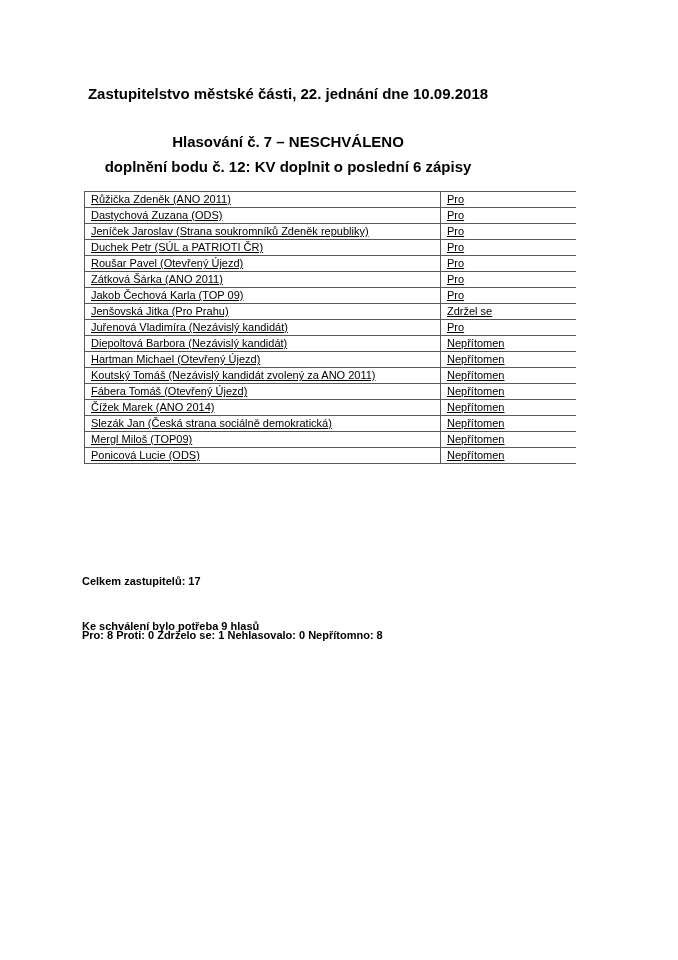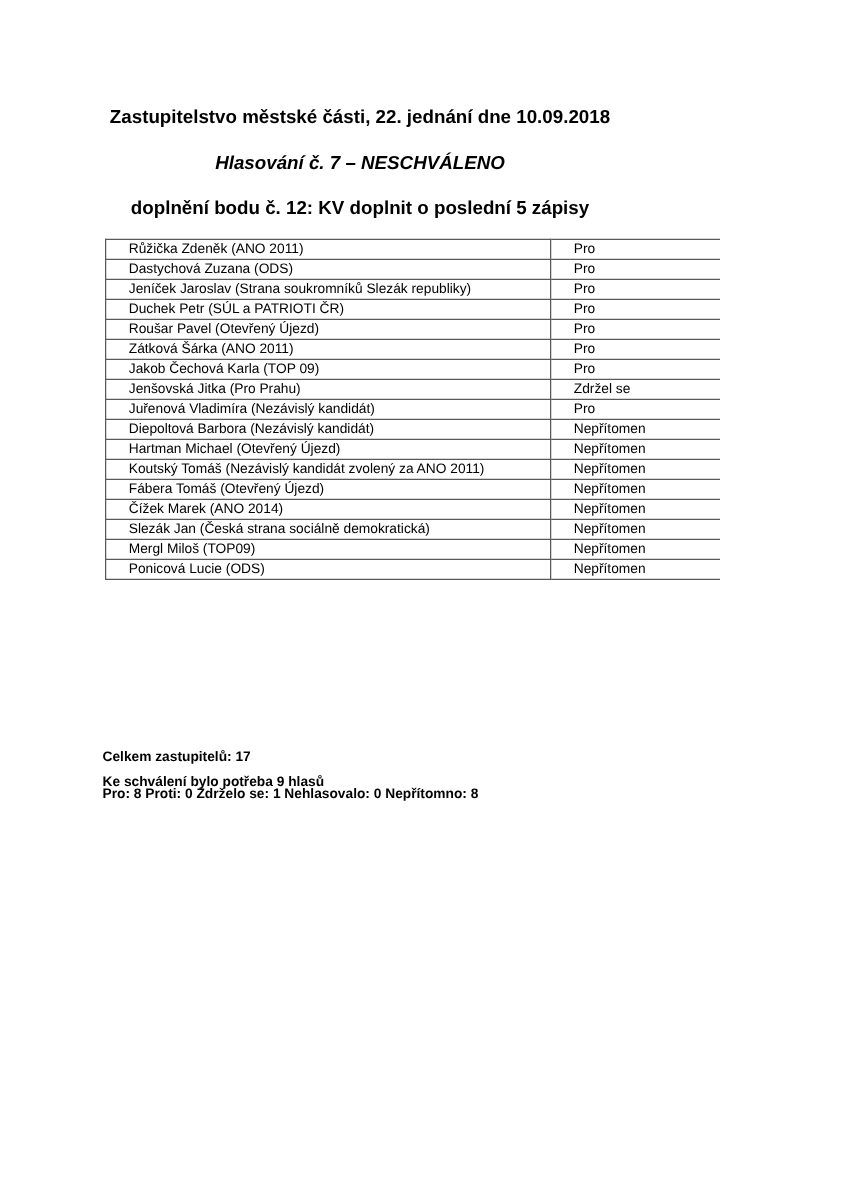--- a/index.html
+++ b/index.html
@@ -19,84 +19,85 @@
     position: absolute;
     left: 0;
     right: 0;
     text-align: center;
     font-weight: bold;
     font-size: 15px;
     line-height: 19px;
     color: #000000;
   }
   .title-1 { top: 84px; }
-  .title-2 { top: 121px; font-style: italic; }
+  .title-2 { top: 132px; }
   .title-3 { top: 157px; }
 
   table.vote-table {
     position: absolute;
     left: 84px;
     top: 191px;
     width: 530px;
     border-collapse: collapse;
     table-layout: fixed;
   }
   table.vote-table td {
     border: 1px solid #595959;
     font-size: 11px;
     line-height: 15px;
     height: 16px;
-    padding: 0 18px;
+    padding: 0 6px;
     vertical-align: middle;
     white-space: nowrap;
     overflow: hidden;
+    text-decoration: underline;
   }
   table.vote-table col.col-member { width: 356px; }
   table.vote-table col.col-vote   { width: 174px; }
 
   .summary-line {
     position: absolute;
     left: 82px;
     font-weight: bold;
     font-size: 11px;
     line-height: 14px;
     color: #000000;
     white-space: nowrap;
   }
   .summary-1 { top: 571px; margin-top: 48px; }
-  .summary-2 { top: 599px; }
+  .summary-2 { top: 574px; }
   .summary-3 { top: 628px; }
 </style>
 </head>
 <body>
 
 <div class="page">
 
   <div class="doc-title title-1">Zastupitelstvo městské části, 22. jednání dne 10.09.2018</div>
 
   <div class="doc-title title-2">Hlasování č. 7 – NESCHVÁLENO</div>
 
-  <div class="doc-title title-3">doplnění bodu č. 12: KV doplnit o poslední 5 zápisy</div>
+  <div class="doc-title title-3">doplnění bodu č. 12: KV doplnit o poslední 6 zápisy</div>
 
   <table class="vote-table">
     <colgroup>
       <col class="col-member">
       <col class="col-vote">
     </colgroup>
     <tbody>
         <tr>
           <td>Růžička Zdeněk (ANO 2011)</td>
           <td>Pro</td>
         </tr>
         <tr>
           <td>Dastychová Zuzana (ODS)</td>
           <td>Pro</td>
         </tr>
         <tr>
-          <td>Jeníček Jaroslav (Strana soukromníků Slezák republiky)</td>
+          <td>Jeníček Jaroslav (Strana soukromníků Zdeněk republiky)</td>
           <td>Pro</td>
         </tr>
         <tr>
           <td>Duchek Petr (SÚL a PATRIOTI ČR)</td>
           <td>Pro</td>
         </tr>
         <tr>
           <td>Roušar Pavel (Otevřený Újezd)</td>
           <td>Pro</td>
         </tr>

